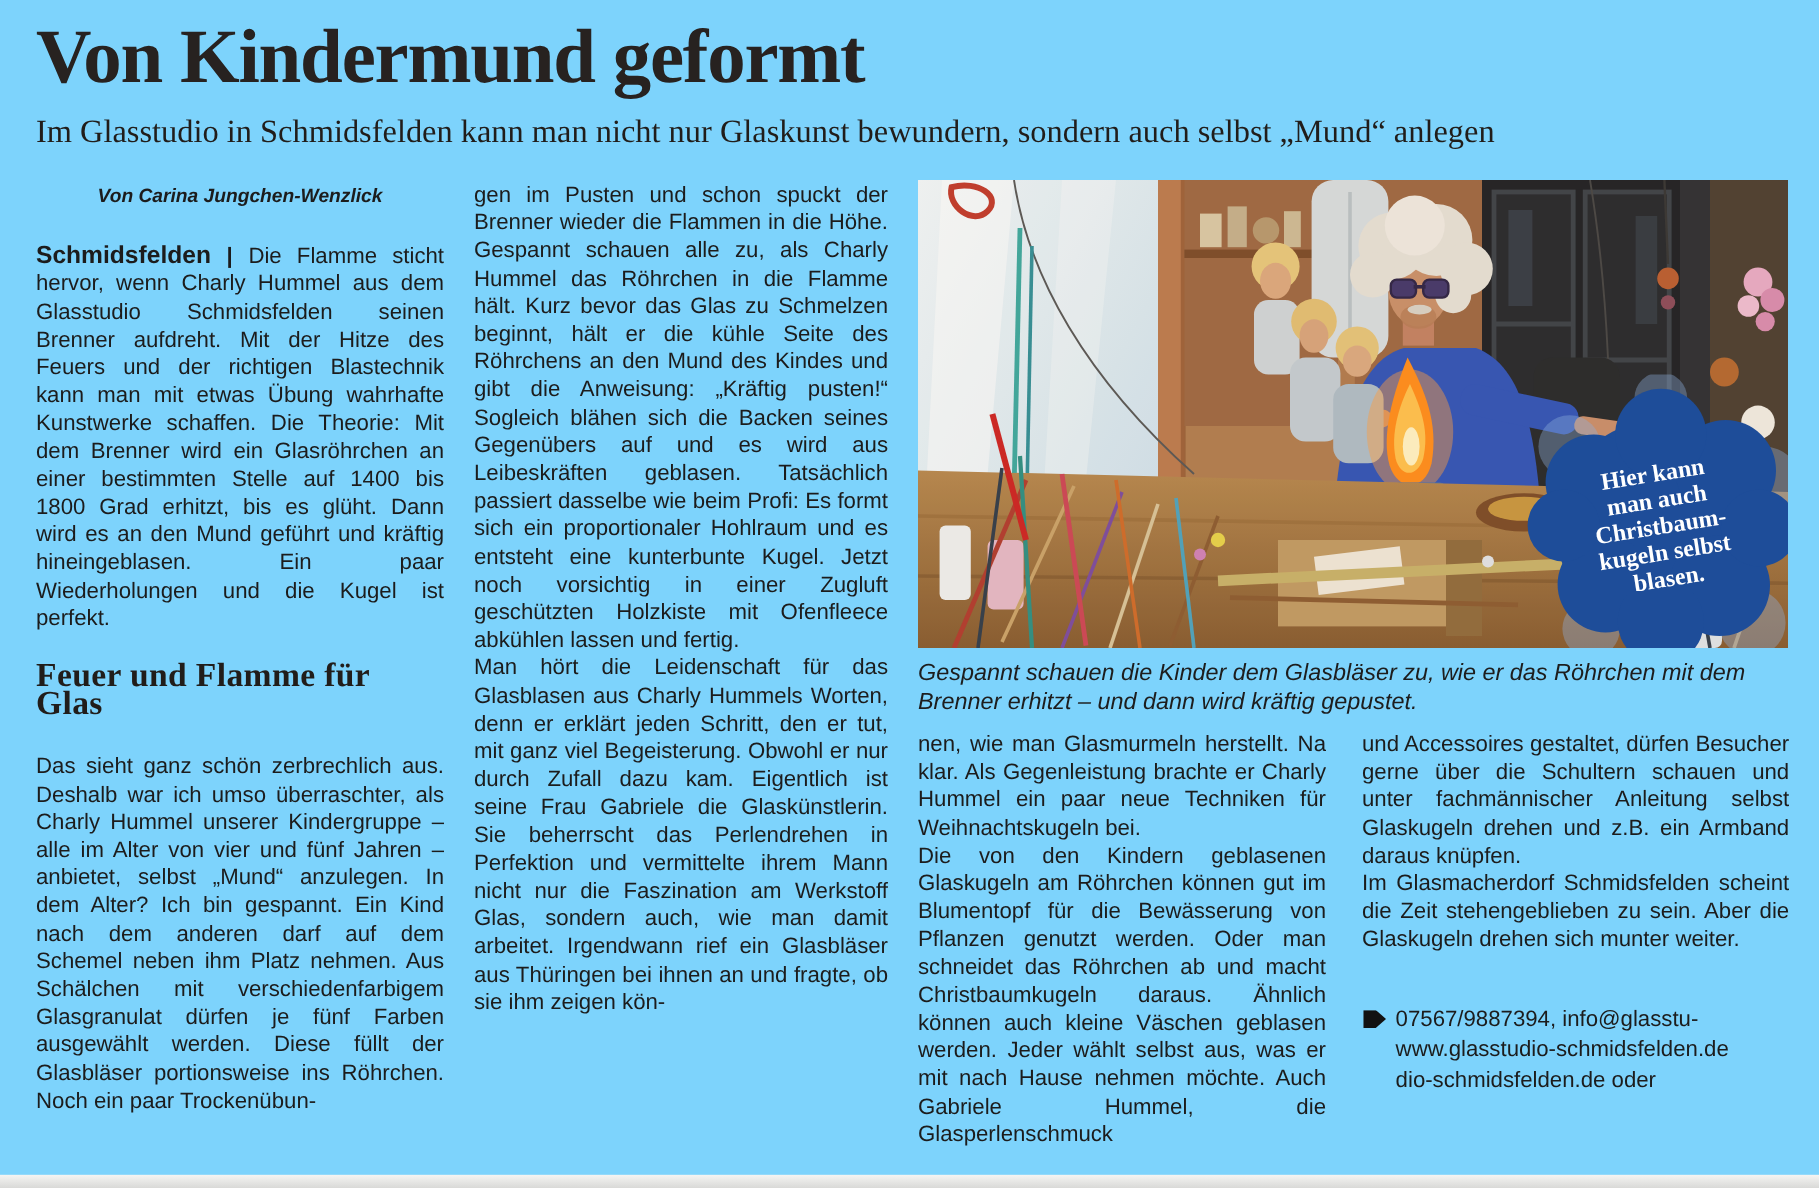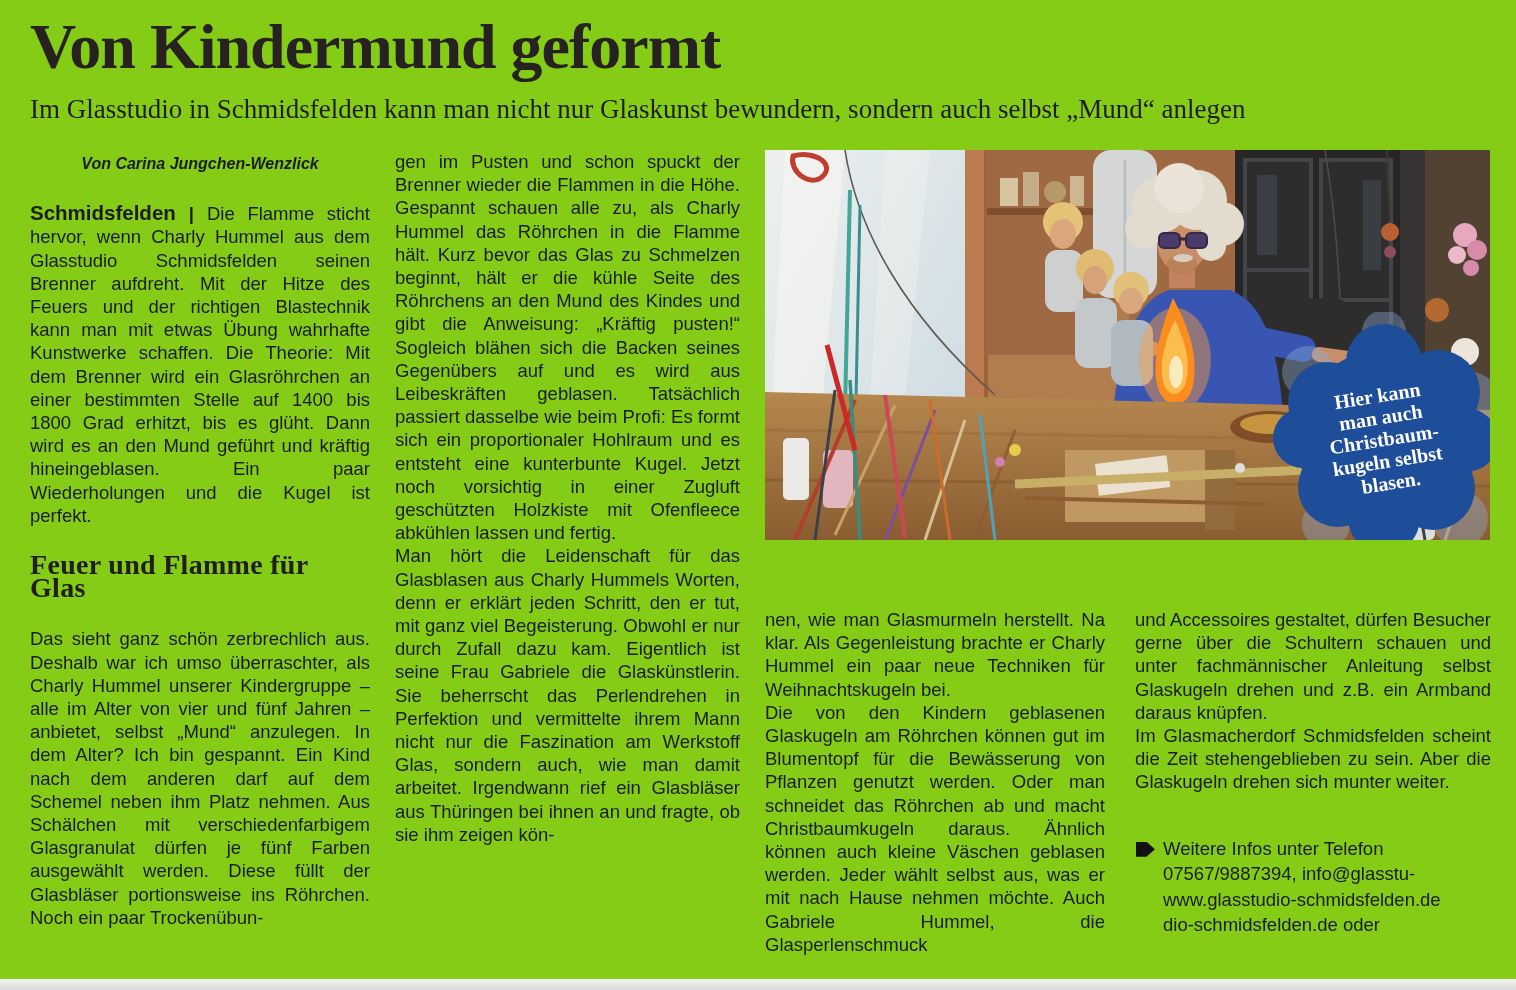--- a/index.html
+++ b/index.html
@@ -1,17 +1,17 @@
 <!DOCTYPE html>
 <html><head>
 <meta charset="utf-8">
 <style>
   html,body{margin:0;padding:0;background:#ffffff;}
   body{width:1516px;height:990px;position:relative;font-family:"Liberation Sans",sans-serif;color:#1c1c1c;overflow:hidden;}
-  .page{position:absolute;inset:0;background:#84cc16;}
+  .page{position:absolute;inset:0;background:#7dd3fc;}
 
   .headline{position:absolute;left:30px;top:10px;margin:0;font-family:"Liberation Serif",serif;
     font-weight:700;font-size:64px;letter-spacing:-1px;color:#272220;white-space:nowrap;}
   .subheadline{position:absolute;left:30px;top:94px;margin:0;font-family:"Liberation Serif",serif;
     font-weight:400;font-size:27px;color:#211d1a;white-space:nowrap;}
 
   .col{position:absolute;top:150px;font-size:18.5px;line-height:23.2px;text-align:justify;overflow:hidden;}
   .col1{left:30px;width:340px;height:814px;}
   .col2{left:395px;width:345px;height:814px;}
   .col3{left:765px;top:608px;width:340px;height:362px;}
@@ -245,33 +245,33 @@
         <span>Hier kann</span>
         <span>man auch</span>
         <span>Christbaum-</span>
         <span>kugeln selbst</span>
         <span>blasen.</span>
       </div>
     </div>
   </figure>
 
   <div class="caption">
+    <span>Gespannt schauen die Kinder dem Glasbläser zu, wie er das Röhrchen mit dem Brenner erhitzt – und dann wird kräftig gepustet.</span>
   </div>
 
   <div class="col col3">
     <p class="para">nen, wie man Glasmurmeln herstellt. Na klar. Als Gegenleistung brachte er Charly Hummel ein paar neue Techniken für Weihnachtskugeln bei.</p>
     <p class="para">Die von den Kindern geblasenen Glaskugeln am Röhrchen können gut im Blumentopf für die Bewässerung von Pflanzen genutzt werden. Oder man schneidet das Röhrchen ab und macht Christbaumkugeln daraus. Ähnlich können auch kleine Väschen geblasen werden. Jeder wählt selbst aus, was er mit nach Hause nehmen möchte. Auch Gabriele Hummel, die Glasperlenschmuck</p>
   </div>
 
   <div class="col col4">
     <p class="para">und Accessoires gestaltet, dürfen Besucher gerne über die Schultern schauen und unter fachmännischer Anleitung selbst Glaskugeln drehen und z.B. ein Armband daraus knüpfen.</p>
     <p class="para">Im Glasmacherdorf Schmidsfelden scheint die Zeit stehengeblieben zu sein. Aber die Glaskugeln drehen sich munter weiter.</p>
     <div class="infobox">
       <span class="bullet"></span>
-      <div class="info-line">Weitere Infos unter Telefon</div>
       <div class="info-line">07567/9887394, info@glasstu-</div>
       <div class="info-line">www.glasstudio-schmidsfelden.de</div>
       <div class="info-line">dio-schmidsfelden.de oder</div>
     </div>
   </div>
 
   <div class="bottom-strip"></div>
 </div>
 
 </body></html>

